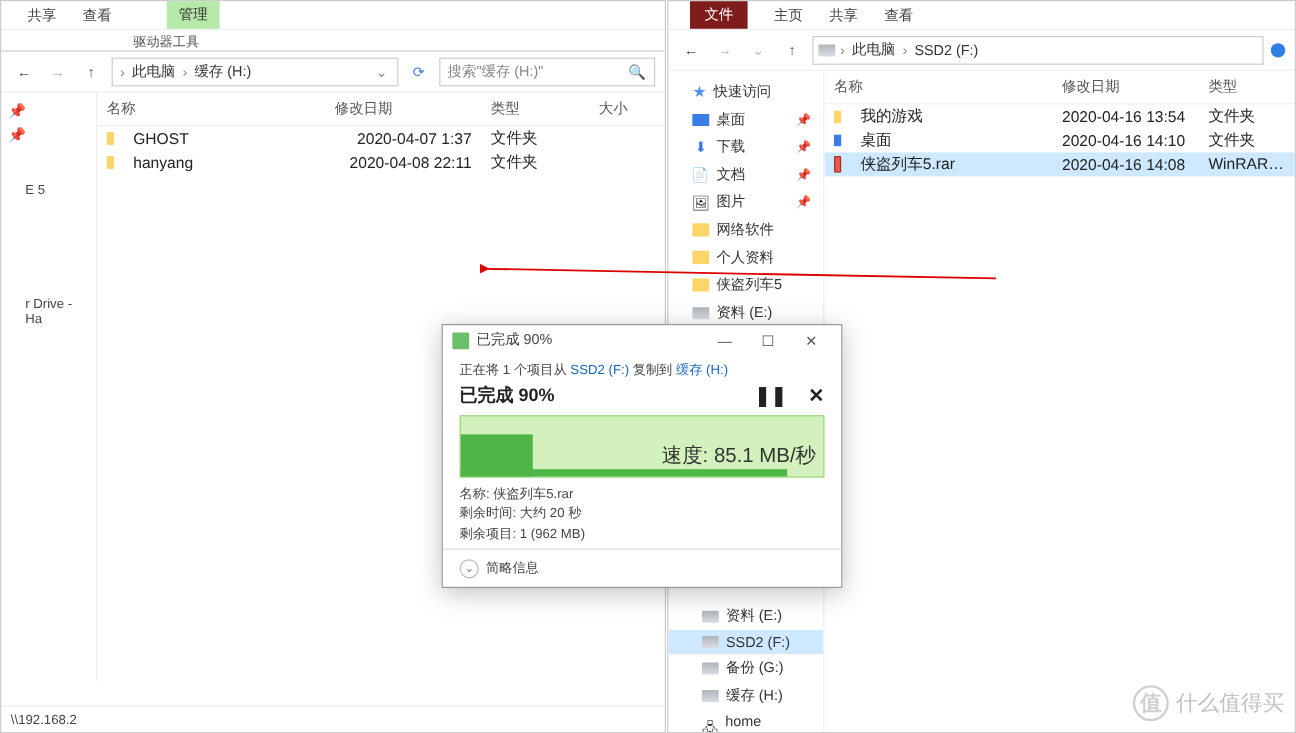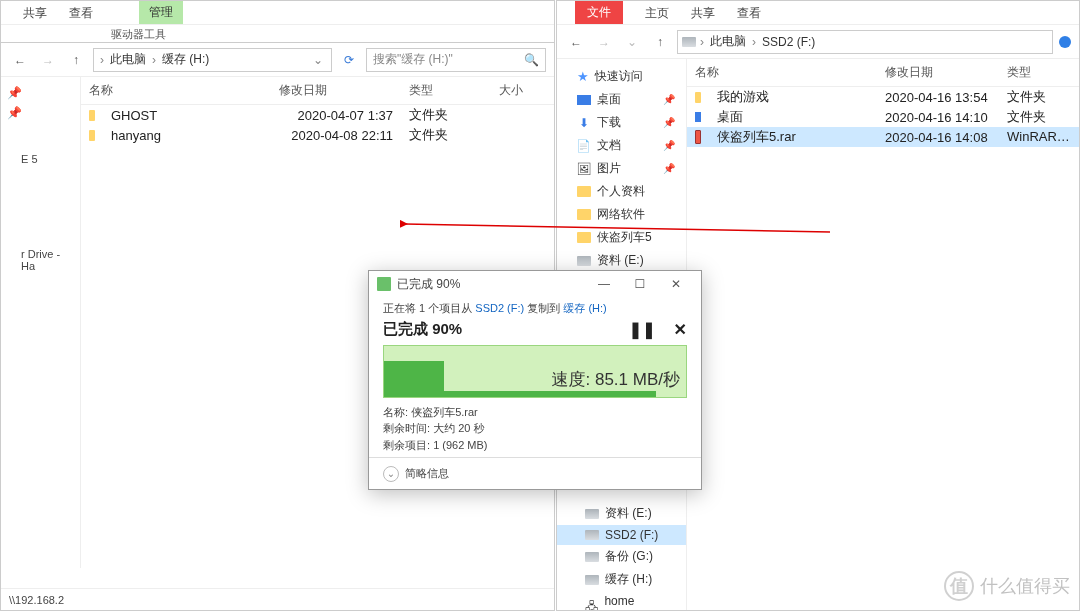--- a/index.html
+++ b/index.html
@@ -7,21 +7,21 @@
 
   
   .explorer { position: absolute; top: 0; bottom: 0; background: #fff; display: flex; flex-direction: column; border: 1px solid #ccc; }
   .explorer.left  { left: 0;    width: 555px; }
   .explorer.right { left: 556px; width: 524px; }
 
   .ribbon-tabs { height: 24px; display: flex; align-items: flex-end; gap: 14px; padding-left: 18px; border-bottom: 1px solid #eee; }
   .ribbon-tabs .tab { padding: 2px 4px; font-size: 12px; color: #444; cursor: default; }
   .ribbon-tabs .tab.accent-green { background: #b6e8a9; color: #333; padding: 3px 10px; }
   .ribbon-tabs .tool-tab { font-size: 11px; color: #555; }
-  .ribbon-tabs .fileblue { background:#ef4444; color:#fff; padding:3px 12px; margin-right:4px;}
+  .ribbon-tabs .fileblue { background:#7f1d1d; color:#fff; padding:3px 12px; margin-right:4px;}
 
   .addrbar { height: 34px; display: flex; align-items: center; padding: 0 8px; gap: 6px; border-bottom: 1px solid #eee; }
   .navbtn { width: 22px; height: 22px; display:flex;align-items:center;justify-content:center; color:#555; border-radius:2px;}
   .pathbox { flex: 1; height: 24px; border: 1px solid #ccc; display: flex; align-items: center; padding: 0 4px; gap: 2px; font-size: 12px; color:#333;}
   .pathbox .crumb { padding: 0 2px; }
   .pathbox .sep { color:#888; padding:0 2px;}
   .pathbox .drop { color:#888; margin-left:auto; padding:0 4px;}
   .searchbox { width: 180px; height: 24px; border: 1px solid #ccc; display:flex;align-items:center; padding:0 6px; color:#888;}
   .searchbox .sicon { margin-left:auto; color:#888;}
   .refresh { width:22px;height:22px;display:flex;align-items:center;justify-content:center;color:#3d7dd8;}
@@ -208,27 +208,27 @@
         </div>
       <div class="side-group">
           <span class="side-icon">🖼</span>
           <span>图片</span>
           <span class="pin">📌</span>
         </div>
       <div class="side-group">
           <span class="side-icon">
             <span class="folder"></span>
           </span>
+          <span>网络软件</span>
+        </div>
+      <div class="side-group">
+          <span class="side-icon">
+            <span class="folder"></span>
+          </span>
           <span>个人资料</span>
-        </div>
-      <div class="side-group">
-          <span class="side-icon">
-            <span class="folder"></span>
-          </span>
-          <span>网络软件</span>
         </div>
       <div class="side-group">
           <span class="side-icon">
             <span class="folder"></span>
           </span>
           <span>侠盗列车5</span>
         </div>
       <div class="side-group">
           <span class="side-icon">
             <span class="drive-ic"></span>

